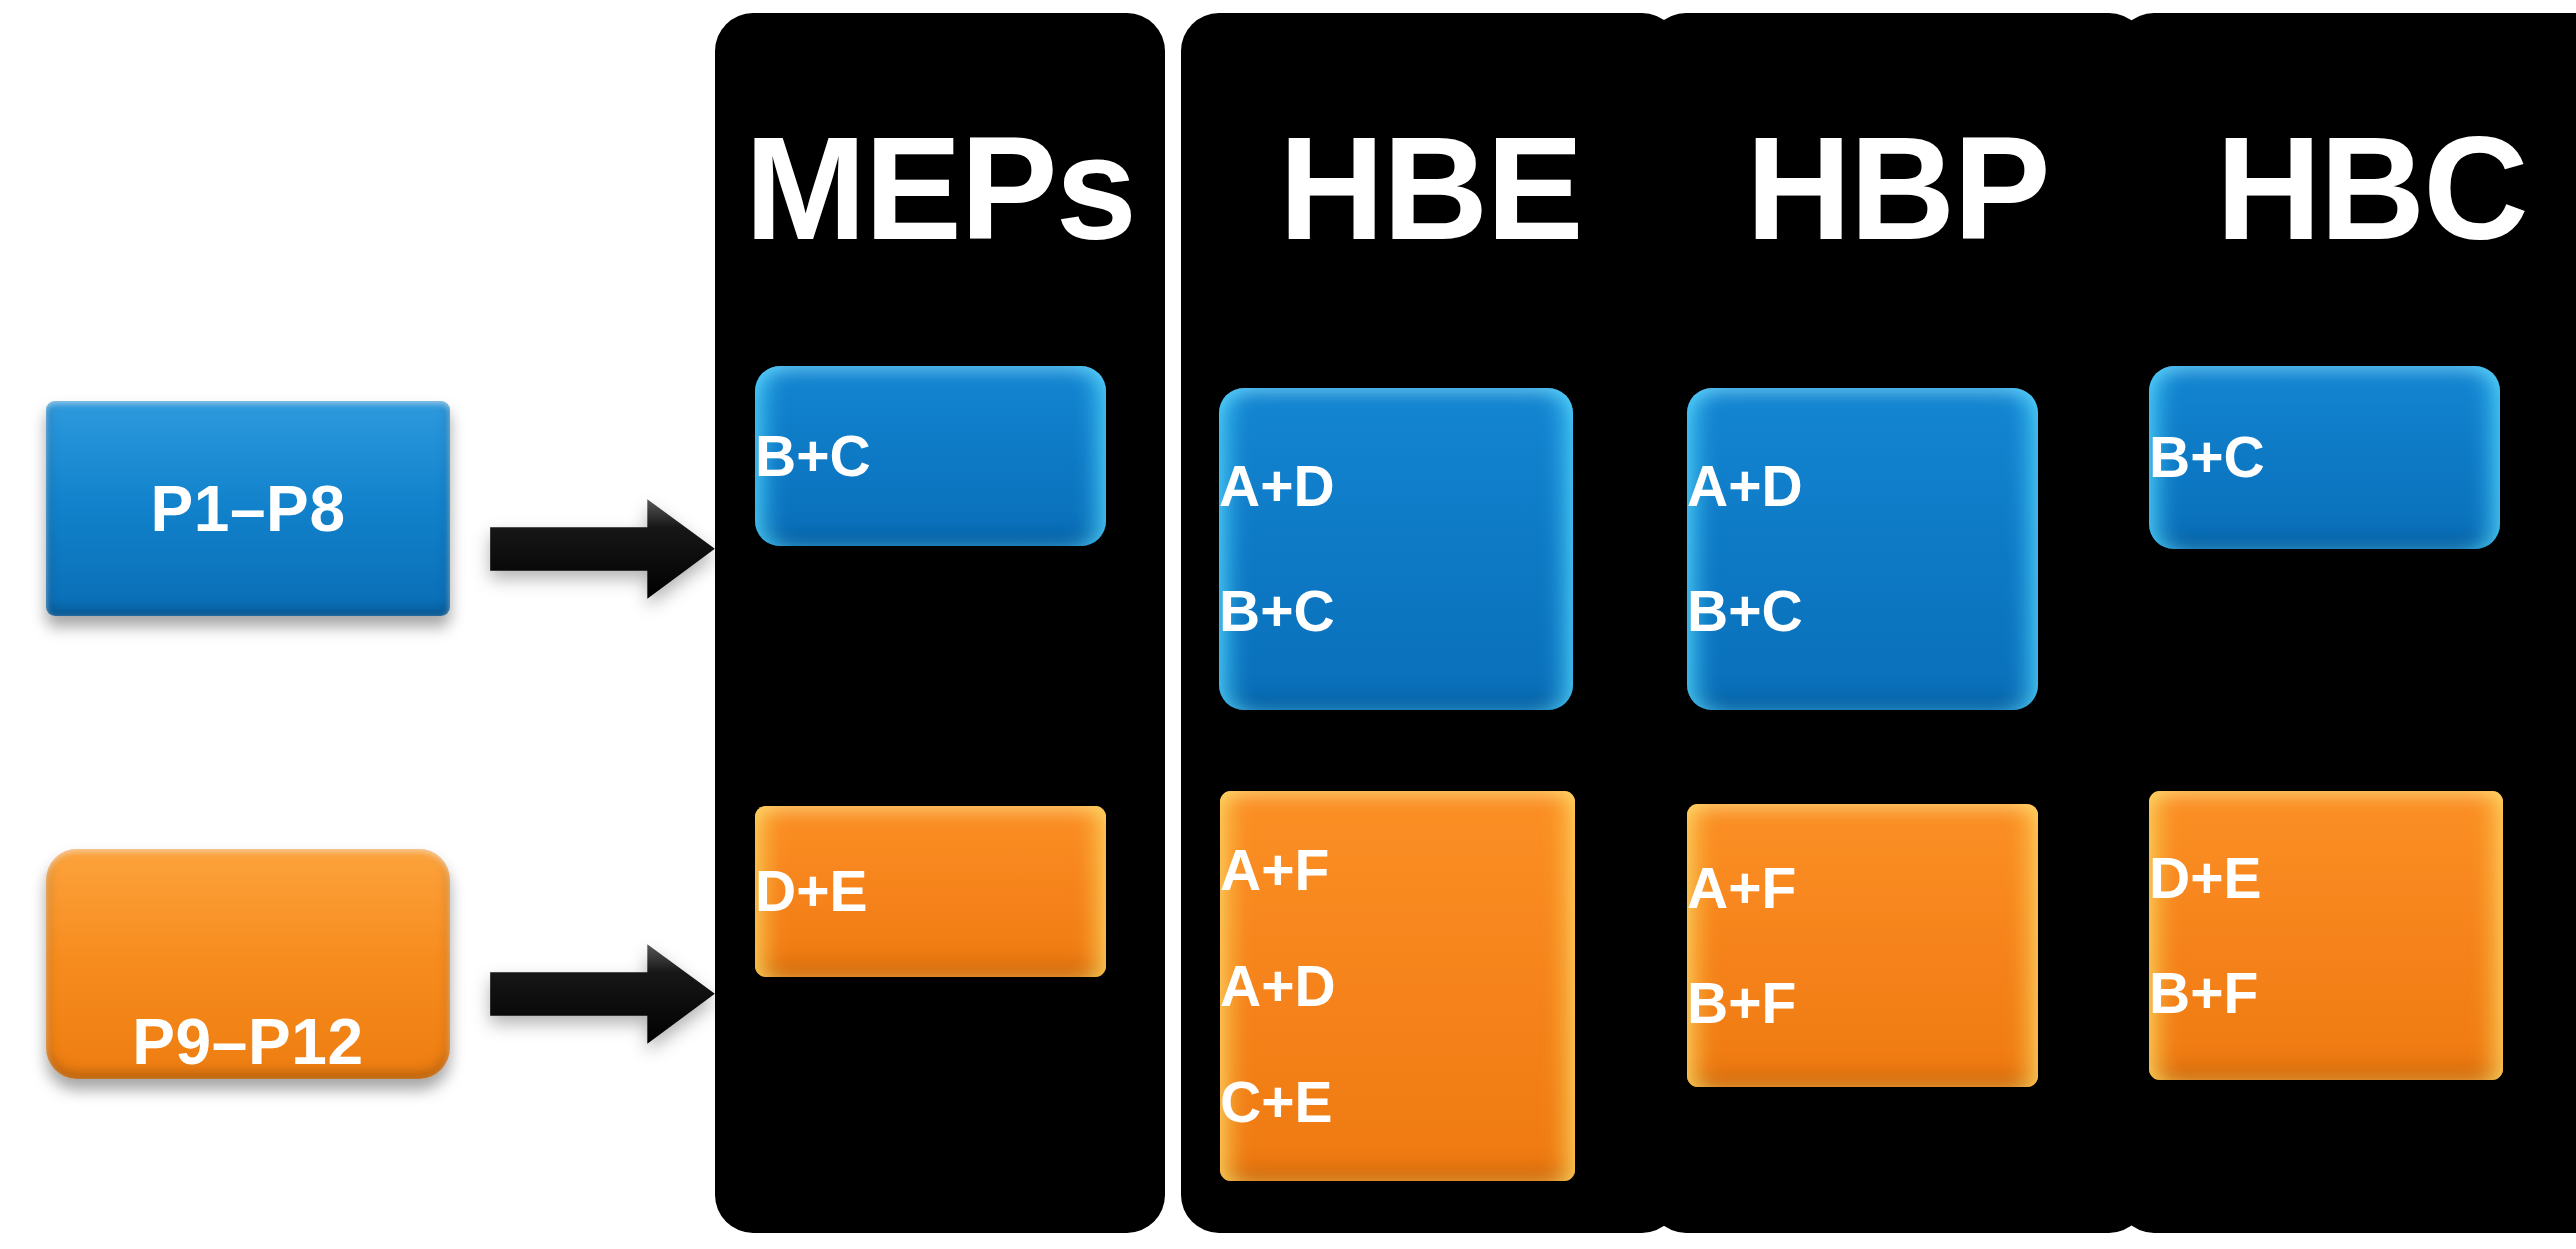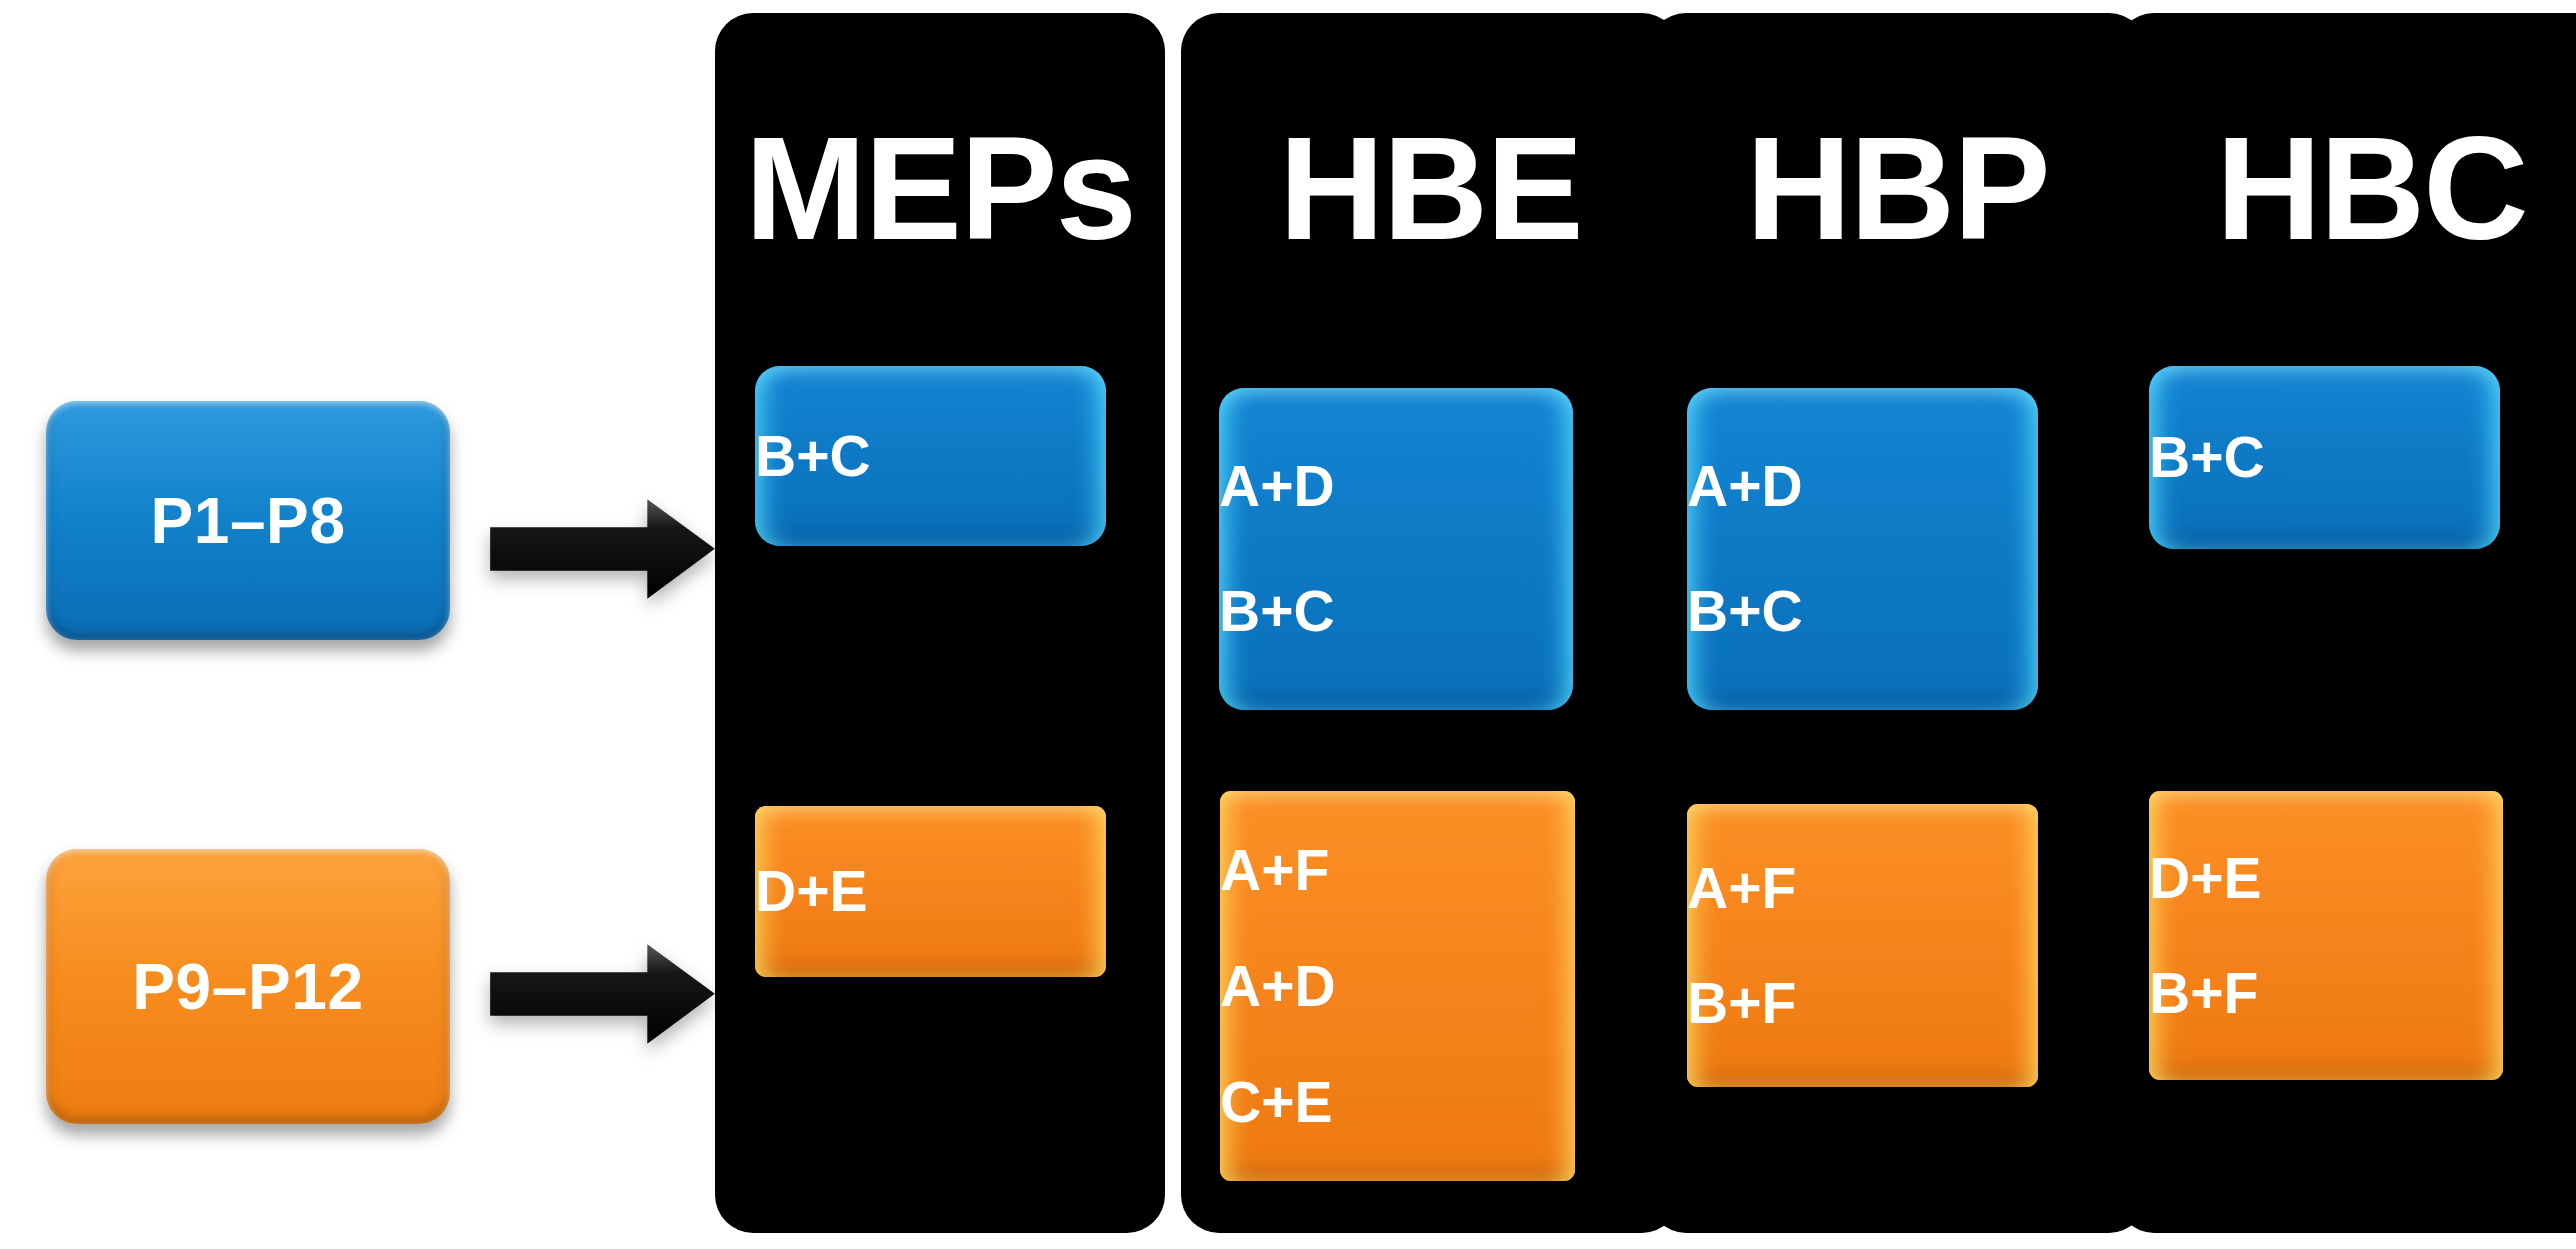--- a/index.html
+++ b/index.html
@@ -7,22 +7,22 @@
     position:relative;width:2576px;height:1250px;background:#ffffff;overflow:hidden;
     font-family:"Liberation Sans", sans-serif;
   }
   
   .input-box{
     position:absolute;left:46px;width:404px;border-radius:31px;
     display:flex;align-items:center;justify-content:center;
     color:#fff;font-weight:bold;font-size:64px;letter-spacing:0.6px;
     box-shadow:0 10.6px 15.3px rgba(0,0,0,.35), inset 0 2.4px 5.9px rgba(255,255,255,.55), inset 0 -5.9px 13px rgba(0,0,0,.25);
   }
-  .input-blue{top:401px;height:239px;background:linear-gradient(180deg,#2e9ade 0%,#1182cb 48%,#0a6db5 100%);}
-  .input-orange{top:849px;height:275px;background:linear-gradient(180deg,#fca33c 0%,#f78c1e 48%,#ee7d10 100%);}
+  .input-blue{top:401px;height:215px;background:linear-gradient(180deg,#2e9ade 0%,#1182cb 48%,#0a6db5 100%);border-radius:9px;}
+  .input-orange{top:849px;height:230px;background:linear-gradient(180deg,#fca33c 0%,#f78c1e 48%,#ee7d10 100%);align-items:flex-end;}
   
   .arrow{position:absolute;left:489px;width:227px;height:102px;filter:drop-shadow(0 8.3px 8.3px rgba(0,0,0,.30));}
   .arrow.a1{top:498px;}
   .arrow.a2{top:943px;}
   
   .col{
     position:absolute;top:13px;height:1220px;width:499px;background:#000;border-radius:38px;
   }
   .col.c1{left:715px;width:434px;padding-left:16px;}
   .col.c2{left:1181px;}

